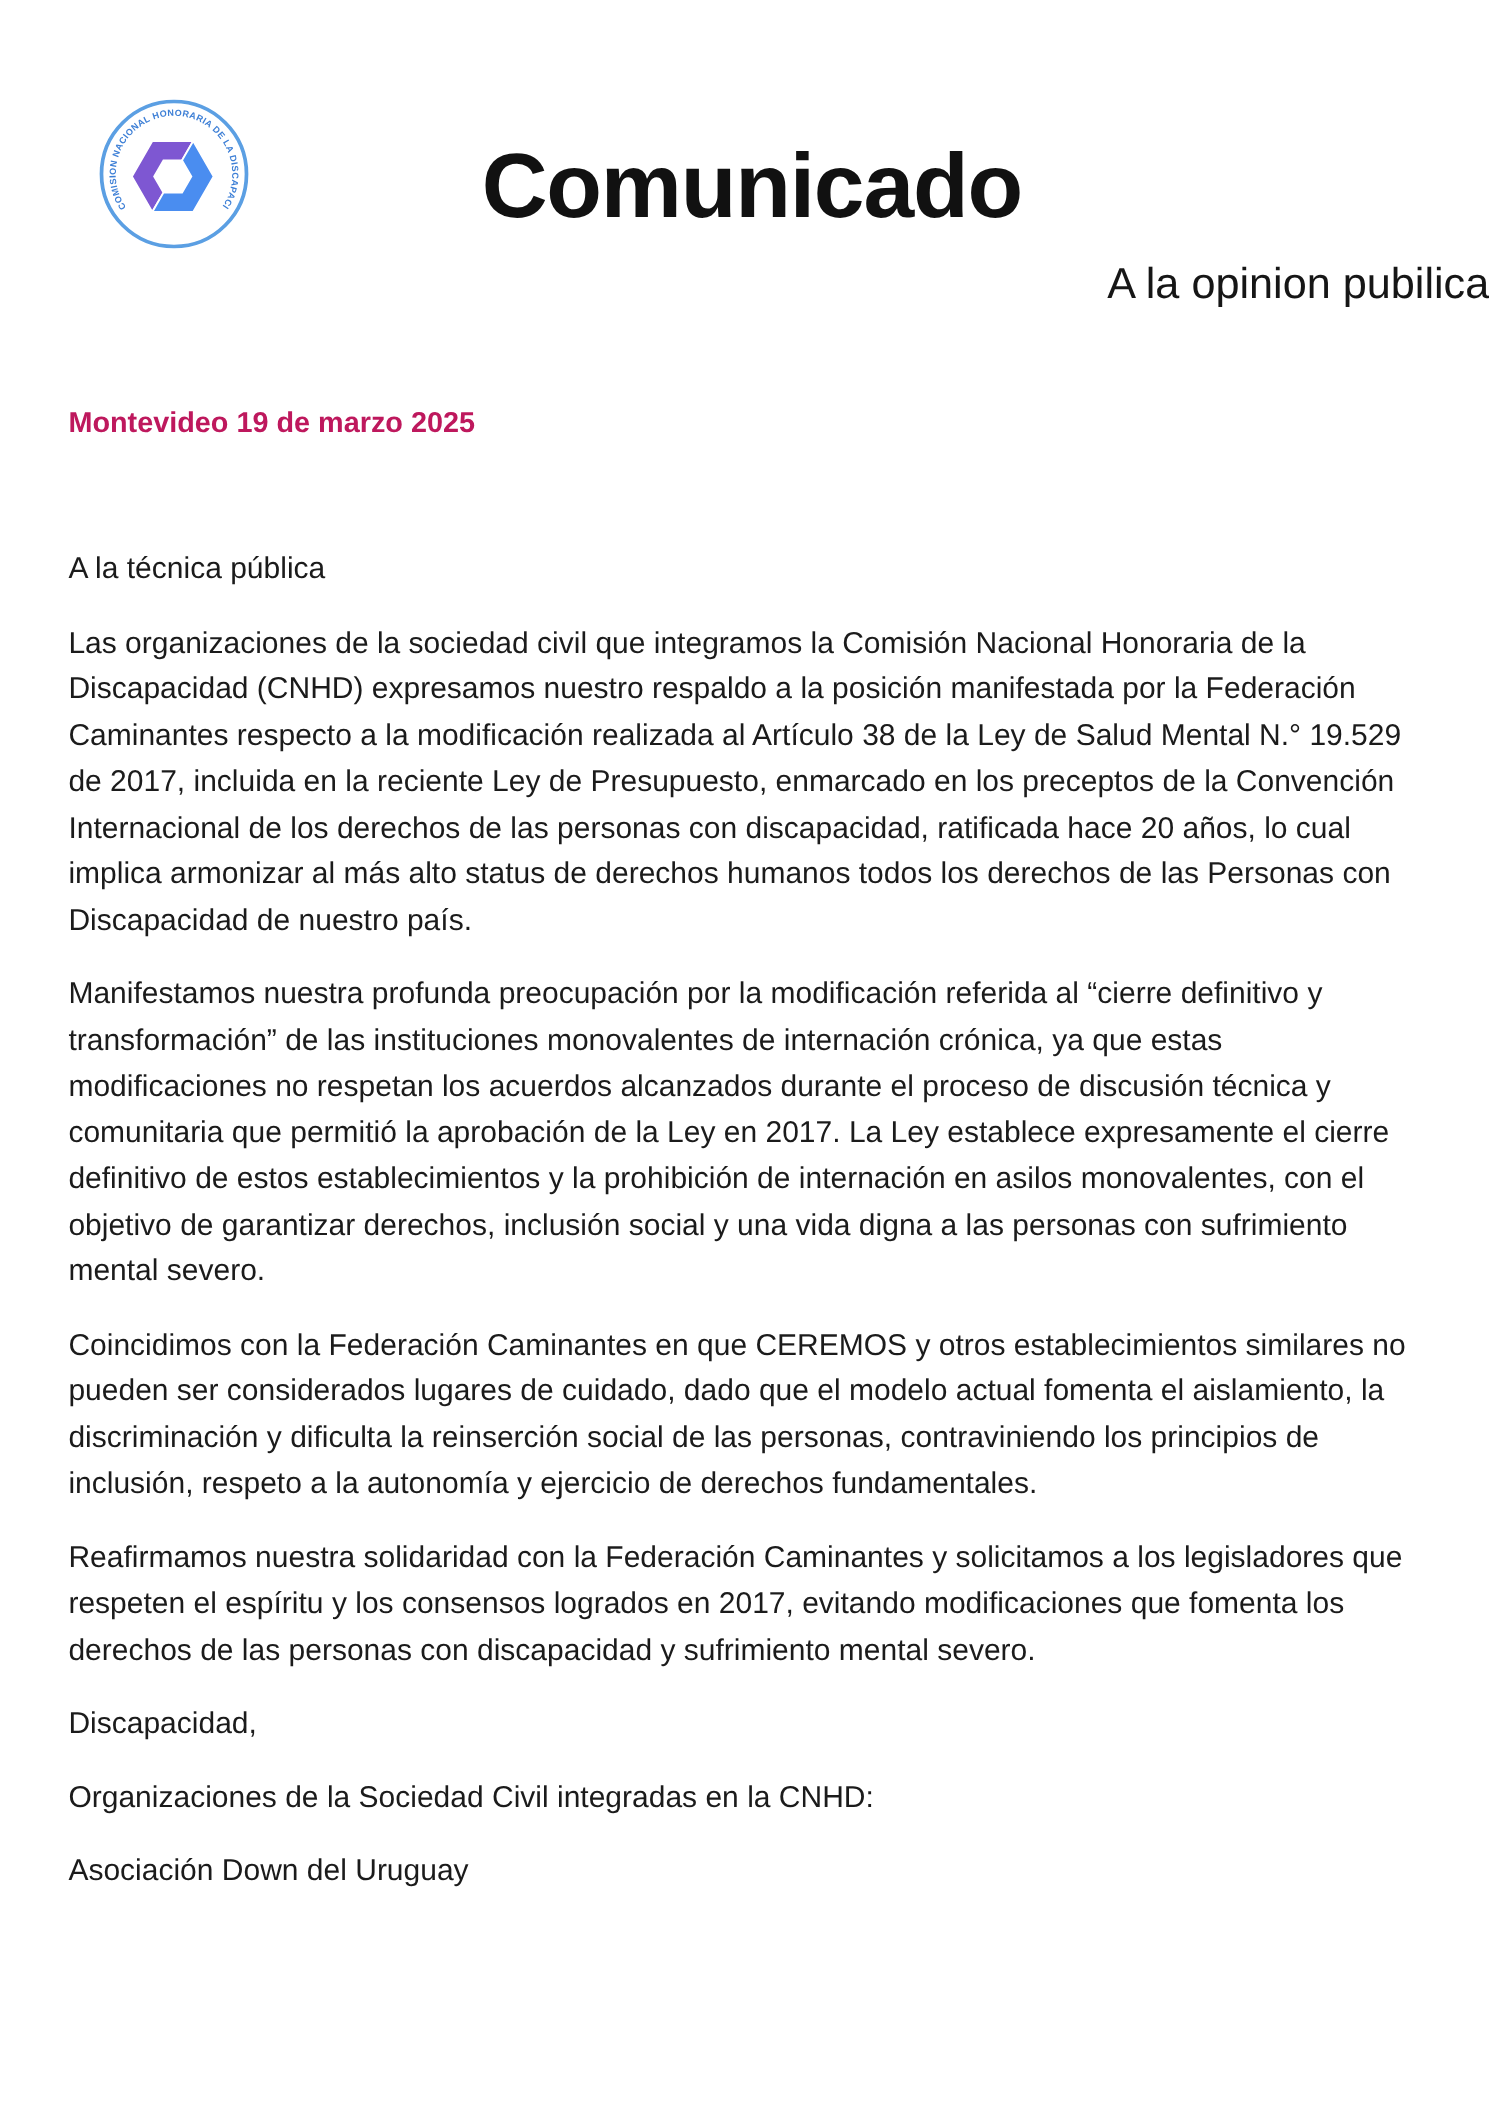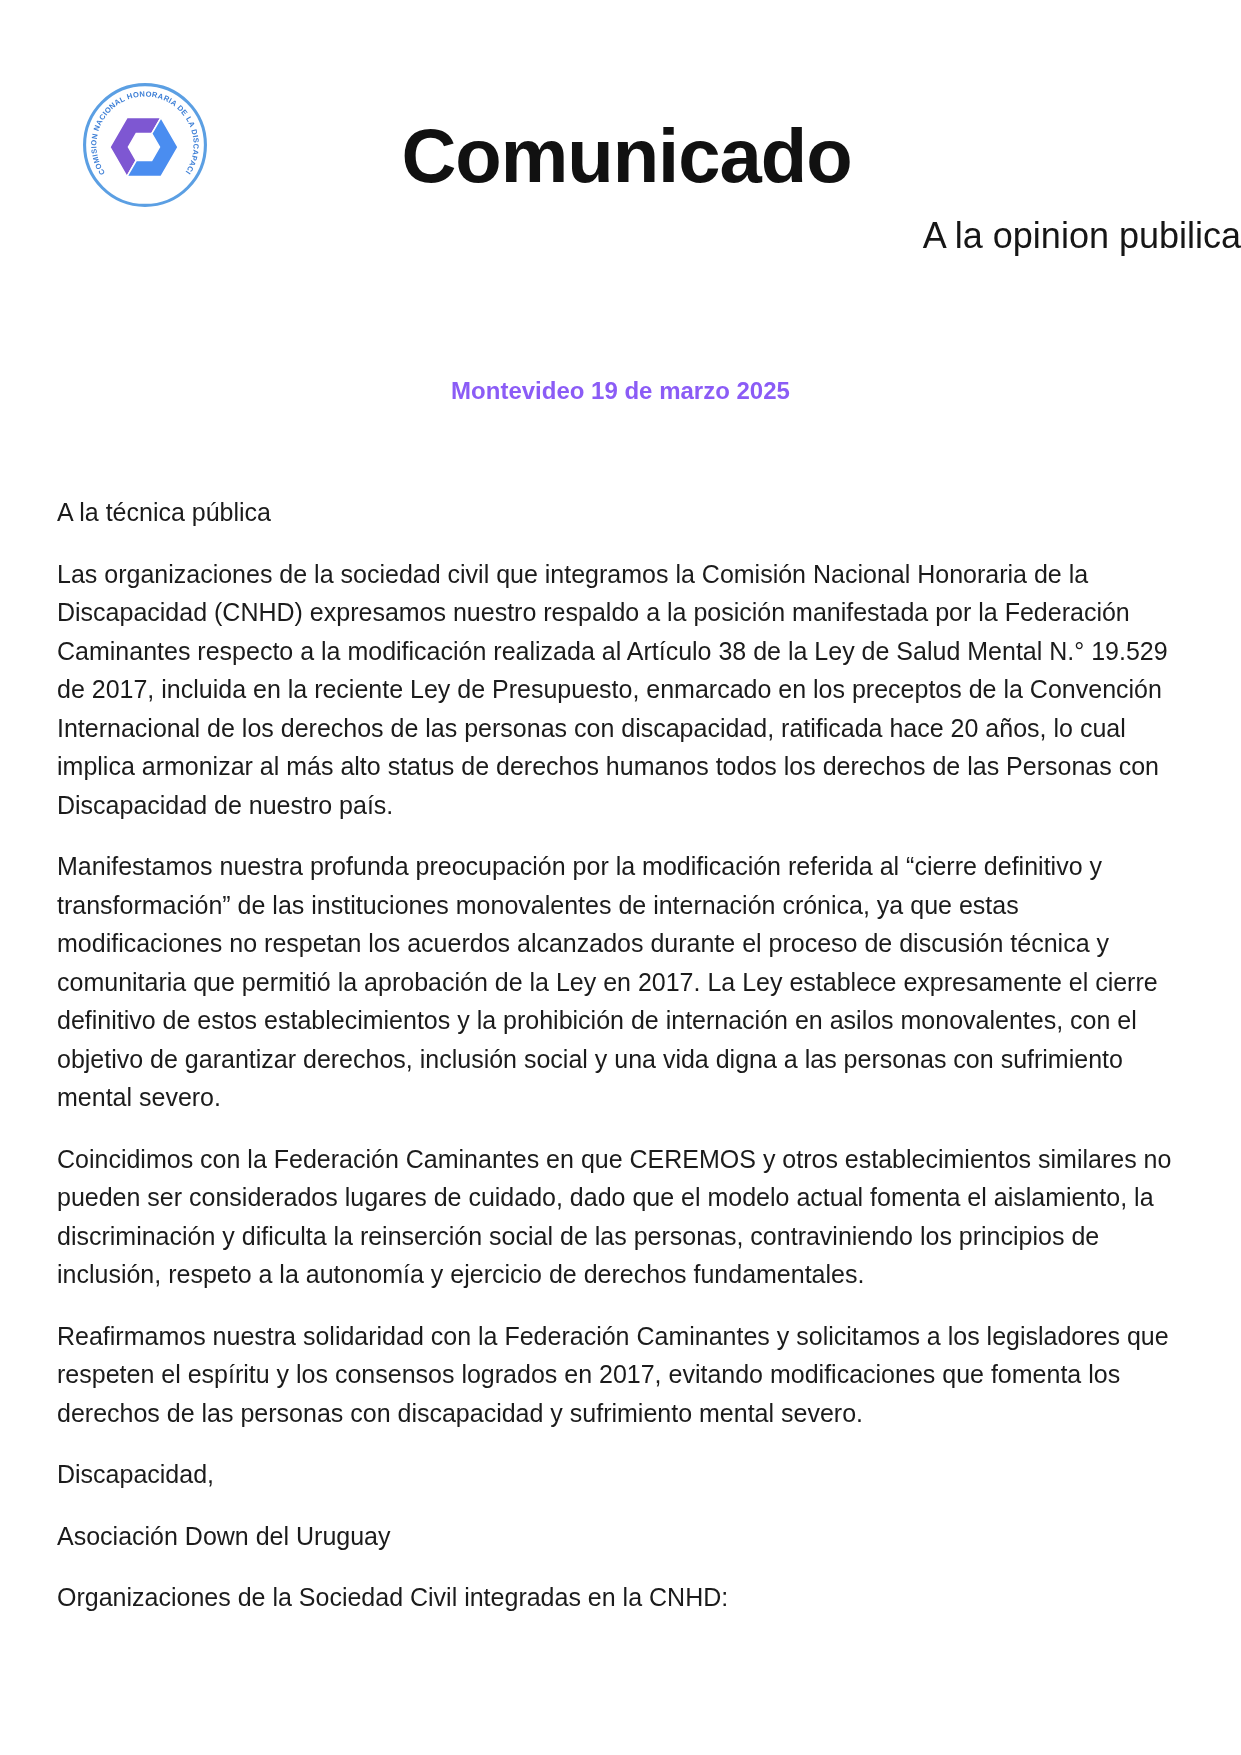--- a/index.html
+++ b/index.html
@@ -40,27 +40,27 @@
   }
   .subtitle {
     margin-top: 20px;
     text-align: right;
     font-size: 36px;
     line-height: 43px;
     font-weight: 400;
     color: #161616;
   }
   .dateline {
-    margin-top: 119px;
+    margin-top: 81px;
     padding: 0 57px;
-    text-align: center;
+    text-align: left;
     font-size: 24px;
     line-height: 29px;
     font-weight: 700;
-    color: #8b5cf6;
+    color: #be185d;
   }
   .body-text {
     margin-top: 88px;
     padding: 0 56px 0 57px;
     font-size: 25px;
     line-height: 38.5px;
     font-weight: 400;
     color: #1b1b1b;
   }
   .body-text p { margin: 0 0 23px 0; }
@@ -90,17 +90,17 @@
 
   <div class="dateline">Montevideo 19 de marzo 2025</div>
 
   <div class="body-text">
     <p>A la técnica pública</p>
     <p>Las organizaciones de la sociedad civil que integramos la Comisión Nacional Honoraria de la Discapacidad (CNHD) expresamos nuestro respaldo a la posición manifestada por la Federación Caminantes respecto a la modificación realizada al Artículo 38 de la Ley de Salud Mental N.° 19.529 de 2017, incluida en la reciente Ley de Presupuesto, enmarcado en los preceptos de la Convención Internacional de los derechos de las personas con discapacidad, ratificada hace 20 años, lo cual implica armonizar al más alto status de derechos humanos todos los derechos de las Personas con Discapacidad de nuestro país.</p>
     <p>Manifestamos nuestra profunda preocupación por la modificación referida al “cierre definitivo y transformación” de las instituciones monovalentes de internación crónica, ya que estas modificaciones no respetan los acuerdos alcanzados durante el proceso de discusión técnica y comunitaria que permitió la aprobación de la Ley en 2017. La Ley establece expresamente el cierre definitivo de estos establecimientos y la prohibición de internación en asilos monovalentes, con el objetivo de garantizar derechos, inclusión social y una vida digna a las personas con sufrimiento mental severo.</p>
     <p>Coincidimos con la Federación Caminantes en que CEREMOS y otros establecimientos similares no pueden ser considerados lugares de cuidado, dado que el modelo actual fomenta el aislamiento, la discriminación y dificulta la reinserción social de las personas, contraviniendo los principios de inclusión, respeto a la autonomía y ejercicio de derechos fundamentales.</p>
     <p>Reafirmamos nuestra solidaridad con la Federación Caminantes y solicitamos a los legisladores que respeten el espíritu y los consensos logrados en 2017, evitando modificaciones que fomenta los derechos de las personas con discapacidad y sufrimiento mental severo.</p>
     <p>Discapacidad,</p>
+    <p>Organizaciones de la Sociedad Civil integradas en la CNHD:</p>
     <p>Asociación Down del Uruguay</p>
-    <p>Organizaciones de la Sociedad Civil integradas en la CNHD:</p>
   </div>
 
 </div>
 
 </body></html>

